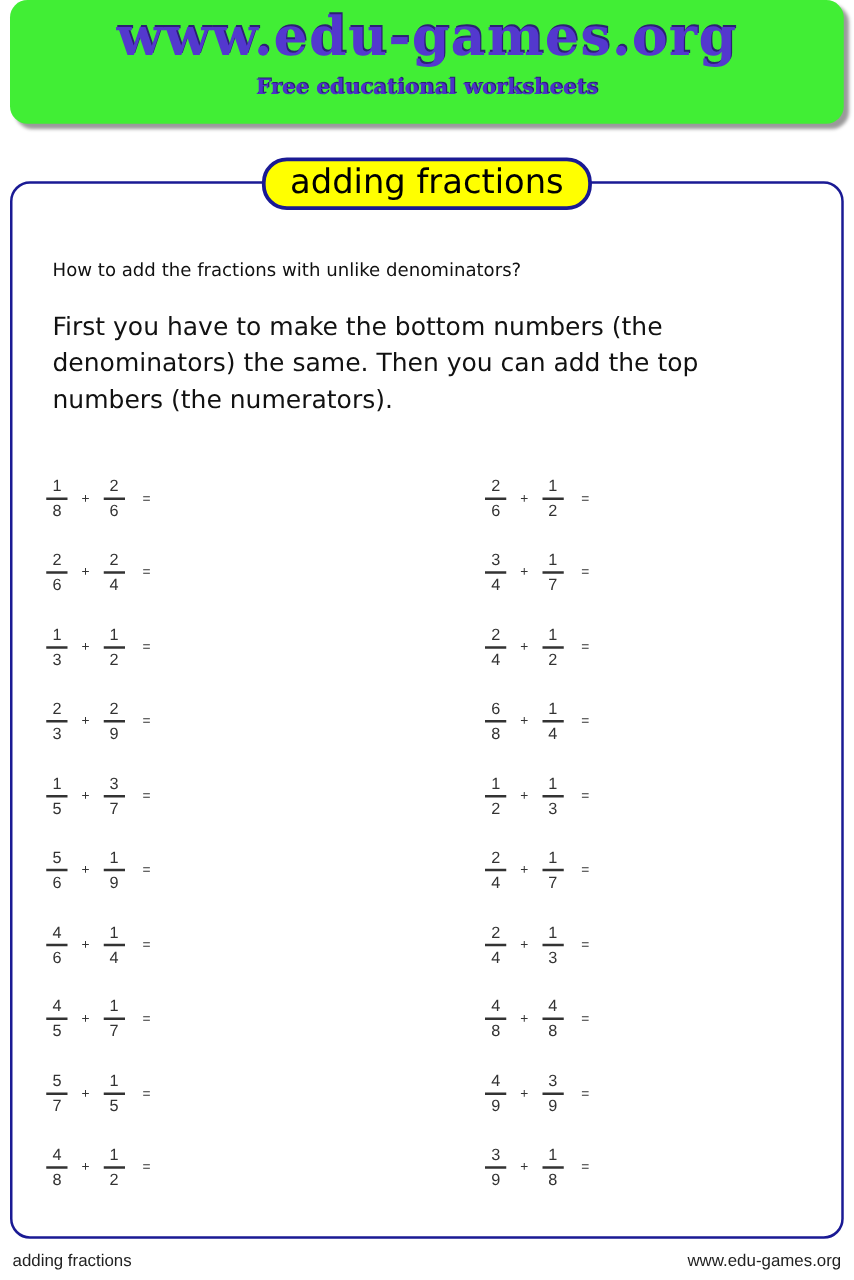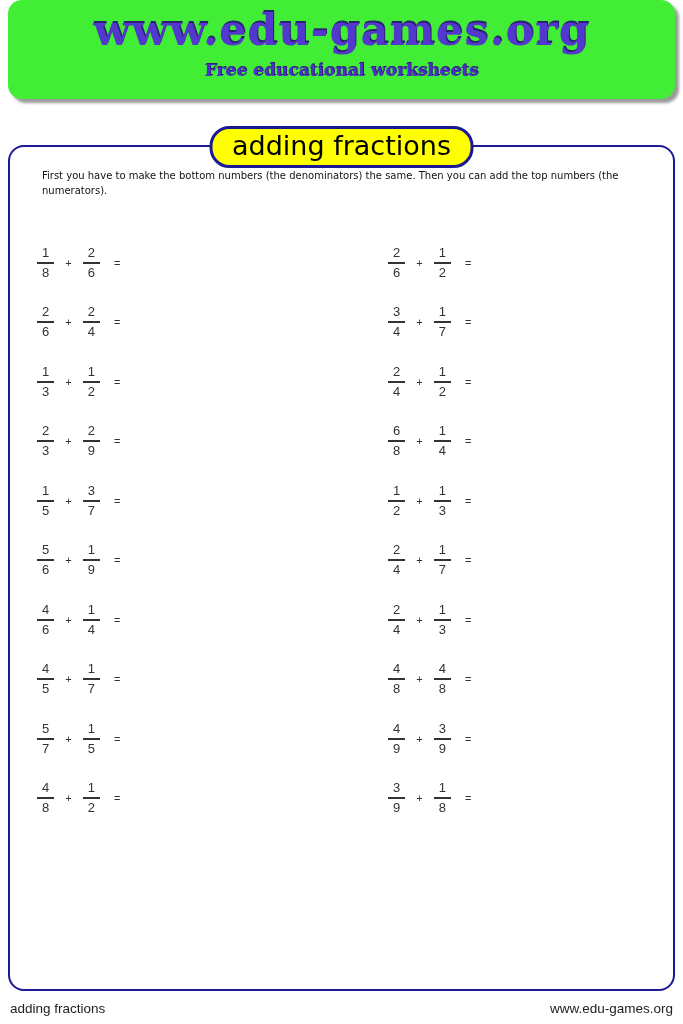--- a/index.html
+++ b/index.html
@@ -63,21 +63,21 @@
   }
 
   .question {
     margin: 62px 32px 0 32px;
     font-size: 14.5px;
     color: #111111;
   }
   .explanation {
     margin: 22px 32px 0 32px;
     max-width: 608px;
-    font-size: 10px;
+    font-size: 20px;
     line-height: 1.45;
     color: #111111;
   }
 
   
   .problems {
     display: flex;
     margin-top: 35px;
     padding-left: 27px;
   }
@@ -121,20 +121,21 @@
 <body>
 
 <div class="header-box">
   <div class="header-title">www.edu-games.org</div>
   <div class="header-subtitle">Free educational worksheets</div>
 </div>
 
 <div class="sheet">
   <div class="badge">adding fractions</div>
 
+  <p class="question">How to add the fractions with unlike denominators?</p>
   <p class="explanation">First you have to make the bottom numbers (the denominators) the same. Then you can add the top numbers (the numerators).</p>
 
   <div class="problems">
     <div class="col col-left">
   <div class="problem">
     <span class="frac">
       <span class="num">1</span>
       <span class="den">8</span>
     </span>
     <span class="op">+</span>

